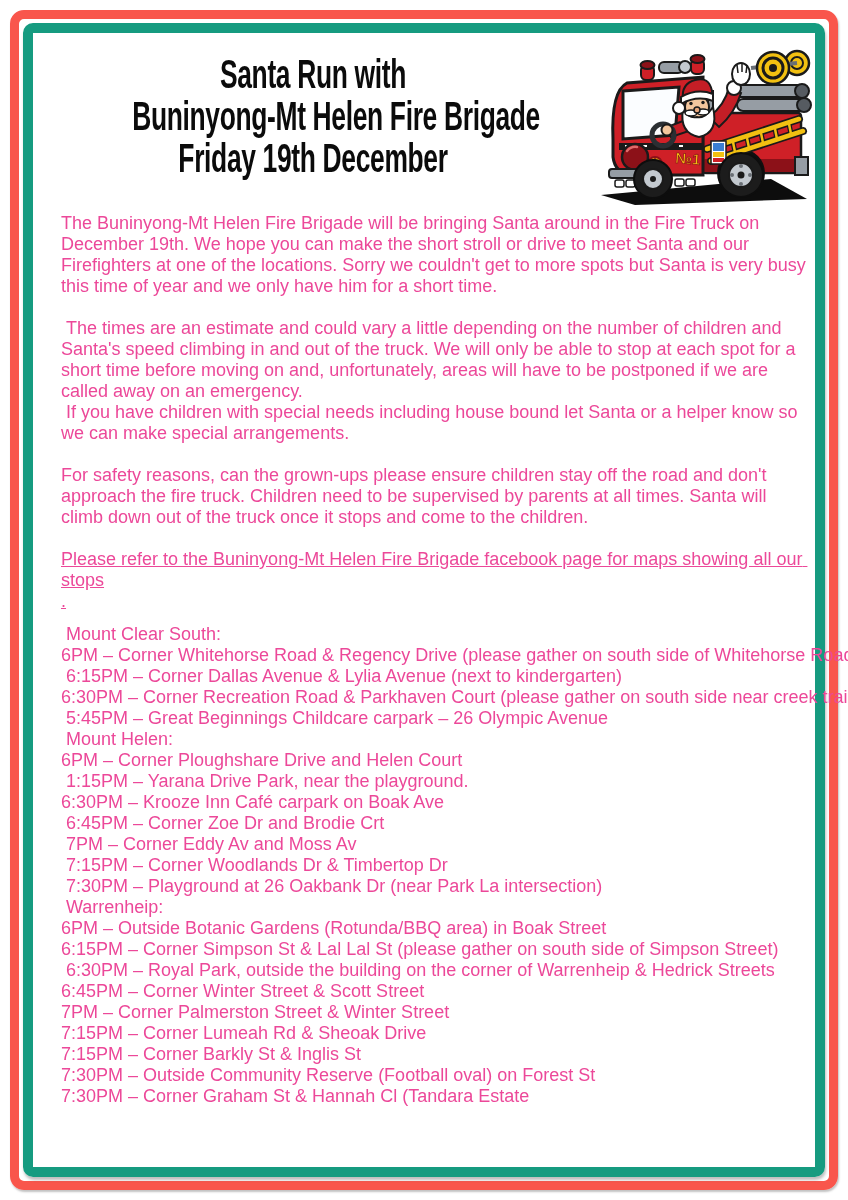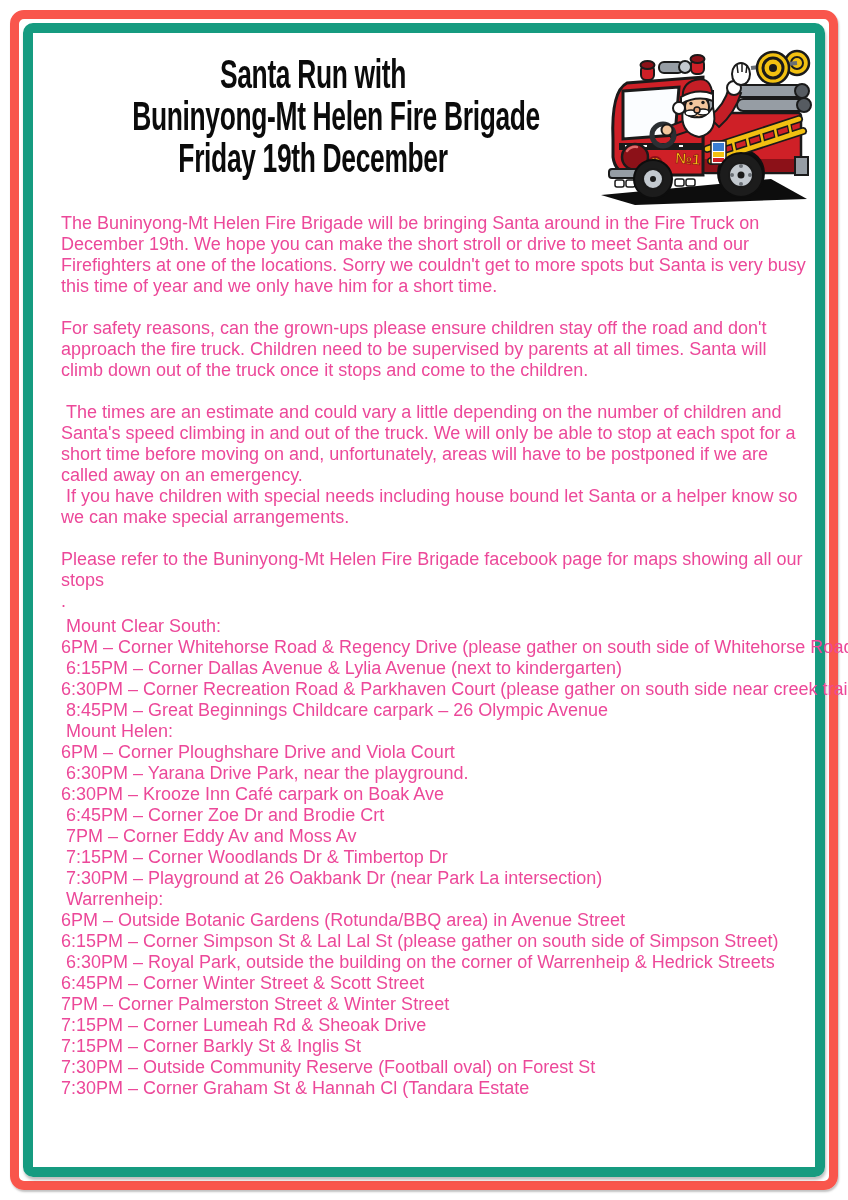--- a/index.html
+++ b/index.html
@@ -24,21 +24,21 @@
     font-weight:bold;color:#0b0b0b;font-size:40px;line-height:42px;
     white-space:nowrap;letter-spacing:-0.5px;
     transform:scaleX(0.66);transform-origin:50% 50%;
   }
   .truck-wrap{width:222px;height:158px;margin-left:auto;margin-right:2px;}
   .body-text{
     margin:8px 0 0 28px;width:752px;color:#ec4899;
     font-size:18px;line-height:21px;
   }
   p.para{white-space:pre-wrap;margin:0 0 21px 0;}
-  p.para.no-gap{margin-bottom:4px;}
+  p.para.no-gap{margin-bottom:12px;text-decoration:underline;}
   .stop-heading,.stop-line{white-space:pre;}
   .stops-section + .stops-section{}
 </style>
 </head>
 <body>
 
 <div class="frame-outer"></div>
 <div class="frame-inner"></div>
 
 <div class="content">
@@ -166,48 +166,48 @@
         <circle cx="150" cy="119" r="2" fill="#6a6f75"></circle>
           <circle cx="150" cy="137" r="2" fill="#6a6f75"></circle>
         <circle cx="141" cy="128" r="2" fill="#6a6f75"></circle>
           <circle cx="159" cy="128" r="2" fill="#6a6f75"></circle>
       </svg>
     </div>
   </div>
 
   <div class="body-text">
     <p class="para">The Buninyong-Mt Helen Fire Brigade will be bringing Santa around in the Fire Truck on  December 19th. We hope you can make the short stroll or drive to meet Santa and our Firefighters at one of the locations. Sorry we couldn't get to more spots but Santa is very busy this time of year and we only have him for a short time.</p>
-    <p class="para">For safety reasons, can the grown-ups please ensure children stay off the road and don't approach the fire truck. Children need to be supervised by parents at all times. Santa will climb down out of the truck once it stops and come to the children.</p>
     <p class="para"> The times are an estimate and could vary a little depending on the number of children and Santa's speed climbing in and out of the truck. We will only be able to stop at each spot for a short time before moving on and, unfortunately, areas will have to be postponed if we are called away on an emergency.
  If you have children with special needs including house bound let Santa or a helper know so we can make special arrangements.</p>
+    <p class="para">For safety reasons, can the grown-ups please ensure children stay off the road and don't approach the fire truck. Children need to be supervised by parents at all times. Santa will climb down out of the truck once it stops and come to the children.</p>
     <p class="para no-gap">Please refer to the Buninyong-Mt Helen Fire Brigade facebook page for maps showing all our stops
 .</p>
 
     <div class="stops-section">
       <div class="stop-heading"> Mount Clear South:</div>
       <div class="stop-line">6PM – Corner Whitehorse Road &amp; Regency Drive (please gather on south side of Whitehorse Road)</div>
       <div class="stop-line"> 6:15PM – Corner Dallas Avenue &amp; Lylia Avenue (next to kindergarten)</div>
       <div class="stop-line">6:30PM – Corner Recreation Road &amp; Parkhaven Court (please gather on south side near creek trail)</div>
-      <div class="stop-line"> 8:45PM – Great Beginnings Childcare carpark – 26 Olympic Avenue</div>
+      <div class="stop-line"> 5:45PM – Great Beginnings Childcare carpark – 26 Olympic Avenue</div>
     </div>
 
     <div class="stops-section">
       <div class="stop-heading"> Mount Helen:</div>
-      <div class="stop-line">6PM – Corner Ploughshare Drive and Viola Court</div>
-      <div class="stop-line"> 6:30PM – Yarana Drive Park, near the playground.</div>
+      <div class="stop-line">6PM – Corner Ploughshare Drive and Helen Court</div>
+      <div class="stop-line"> 1:15PM – Yarana Drive Park, near the playground.</div>
       <div class="stop-line">6:30PM – Krooze Inn Café carpark on Boak Ave</div>
       <div class="stop-line"> 6:45PM – Corner Zoe Dr and Brodie Crt</div>
       <div class="stop-line"> 7PM – Corner Eddy Av and Moss Av</div>
       <div class="stop-line"> 7:15PM – Corner Woodlands Dr &amp; Timbertop Dr</div>
       <div class="stop-line"> 7:30PM – Playground at 26 Oakbank Dr (near Park La intersection)</div>
     </div>
 
     <div class="stops-section">
       <div class="stop-heading"> Warrenheip:</div>
-      <div class="stop-line">6PM – Outside Botanic Gardens (Rotunda/BBQ area) in Avenue Street</div>
+      <div class="stop-line">6PM – Outside Botanic Gardens (Rotunda/BBQ area) in Boak Street</div>
       <div class="stop-line">6:15PM – Corner Simpson St &amp; Lal Lal St (please gather on south side of Simpson Street)</div>
       <div class="stop-line"> 6:30PM – Royal Park, outside the building on the corner of Warrenheip &amp; Hedrick Streets</div>
       <div class="stop-line">6:45PM – Corner Winter Street &amp; Scott Street</div>
       <div class="stop-line">7PM – Corner Palmerston Street &amp; Winter Street</div>
       <div class="stop-line">7:15PM – Corner Lumeah Rd &amp; Sheoak Drive</div>
       <div class="stop-line">7:15PM – Corner Barkly St &amp; Inglis St</div>
       <div class="stop-line">7:30PM – Outside Community Reserve (Football oval) on Forest St</div>
       <div class="stop-line">7:30PM – Corner Graham St &amp; Hannah Cl (Tandara Estate</div>
     </div>
   </div>

